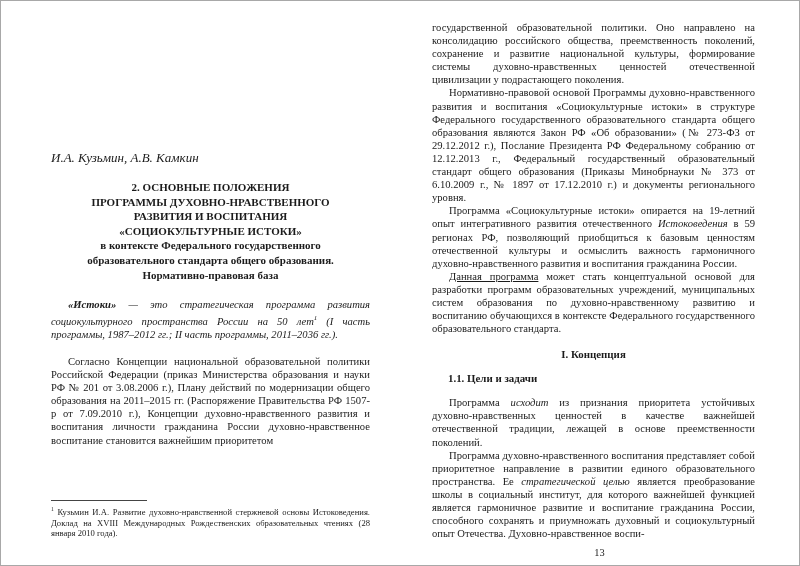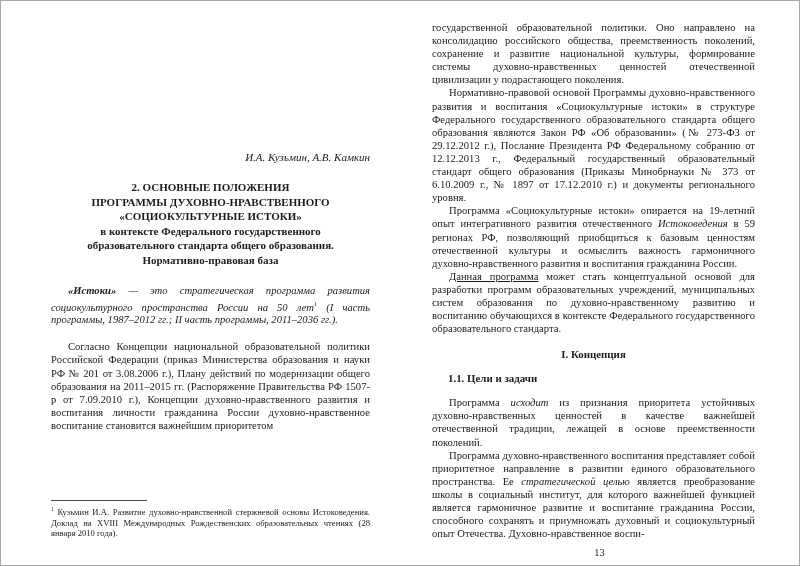--- a/index.html
+++ b/index.html
@@ -10,21 +10,21 @@
     border:1px solid #a8a8a8;
     box-sizing:border-box;
     display:flex;
     font-family:"Liberation Serif","DejaVu Serif",serif;
     color:#1b1b1b;
   }
   .page { width:50%; box-sizing:border-box; position:relative; overflow:hidden; }
   .page-left  { padding:150px 30px 40px 50px; }
   .page-right { padding:20px 44px 40px 32px; }
 
-  .authors { font-style:italic; text-align:right; font-size:11px; line-height:13px; }
+  .authors { font-style:italic; font-size:13px; line-height:13px; }
 
   .chapter-heading {
     font-weight:bold; text-align:center;
     font-size:11px; line-height:14.6px;
     margin-top:16px;
   }
 
   .para {
     font-size:10.6px; line-height:13.1px;
     text-align:justify; margin:0;
@@ -57,20 +57,21 @@
 <body>
 
 <div class="spread">
 
   <div class="page page-left">
     <div class="authors">И.А. Кузьмин, А.В. Камкин</div>
 
     <div class="chapter-heading">
         <div>2. ОСНОВНЫЕ ПОЛОЖЕНИЯ</div>
         <div>ПРОГРАММЫ ДУХОВНО-НРАВСТВЕННОГО</div>
+        <div>РАЗВИТИЯ И ВОСПИТАНИЯ</div>
         <div>«СОЦИОКУЛЬТУРНЫЕ ИСТОКИ»</div>
         <div>в контексте Федерального государственного</div>
         <div>образовательного стандарта общего образования.</div>
         <div>Нормативно-правовая база</div>
       </div>
 
     <p class="para indent lead"><span style="font-style: italic; font-weight: bold;">«Истоки»</span><span style="font-style: italic;"> — это стратегическая программа развития социокультурного пространства России на 50 лет</span><span style="font-style: italic; vertical-align: super; font-size: 0.65em;">1</span><span style="font-style: italic;"> (I часть программы, 1987–2012 гг.; II часть программы, 2011–2036 гг.).</span></p>
 
     <p class="para indent after-lead"><span>Согласно Концепции национальной образовательной политики Российской Федерации (приказ Министерства образования и науки РФ № 201 от 3.08.2006 г.), Плану действий по модернизации общего образования на 2011–2015 гг. (Распоряжение Правительства РФ 1507-р от 7.09.2010 г.), Концепции духовно-нравственного развития и воспитания личности гражданина России духовно-нравственное воспитание становится важнейшим приоритетом</span></p>
 

